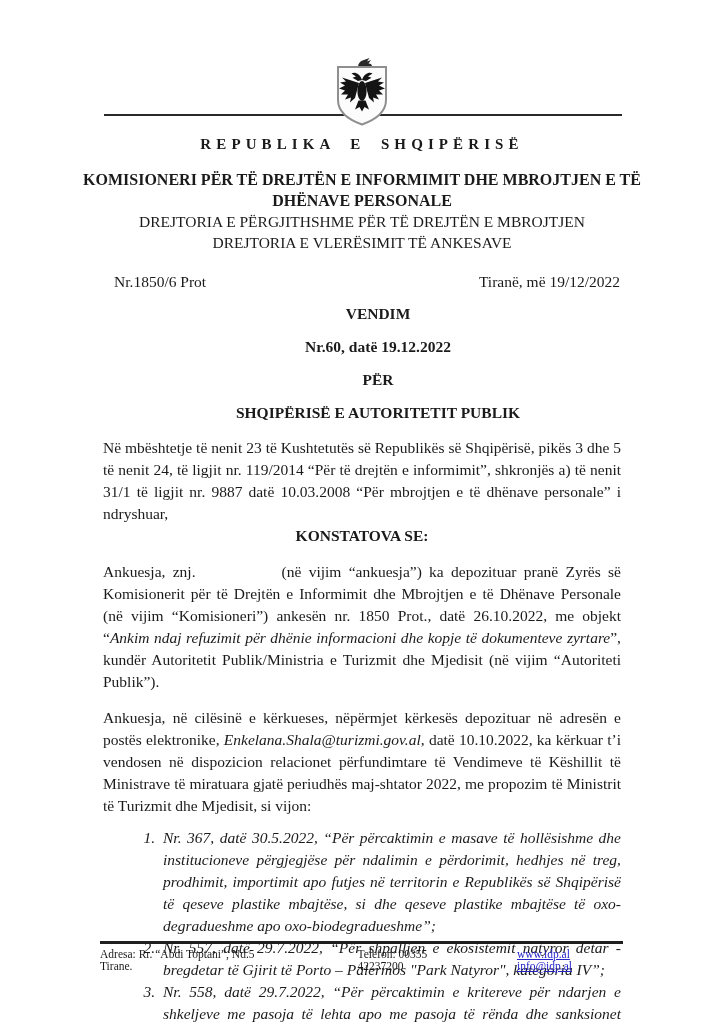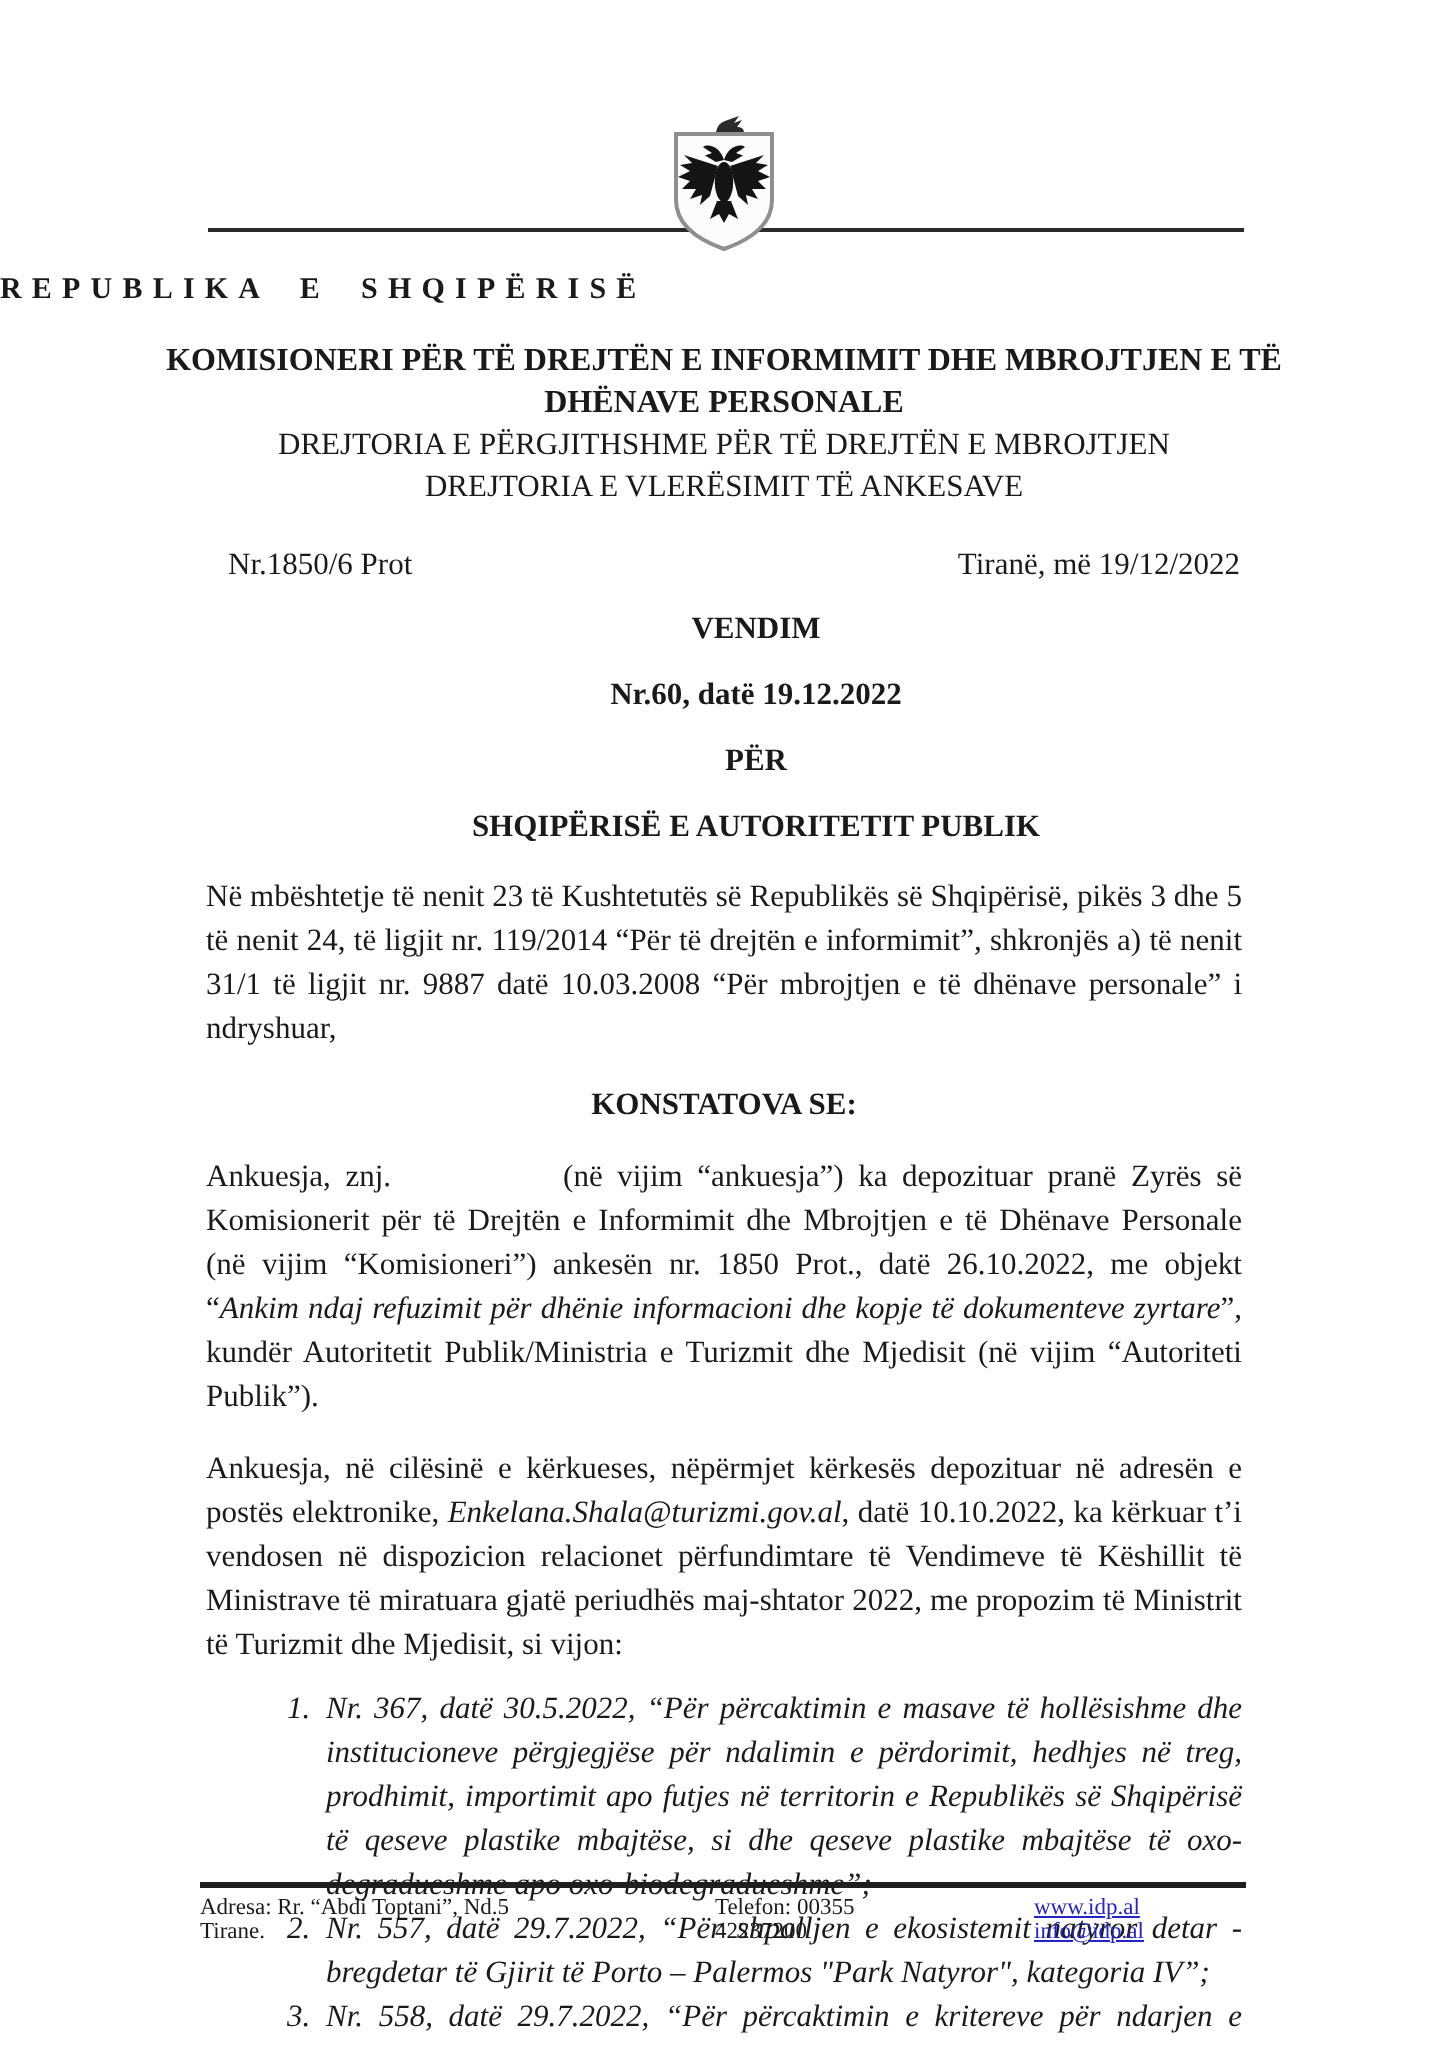--- a/index.html
+++ b/index.html
@@ -19,21 +19,21 @@
     position: absolute; top: 114px; left: 104px; right: 102px;
     border-top: 2.5px solid #2a2a2a;
     z-index: 1;
   }
   .emblem {
     position: relative; z-index: 2;
     width: 56px; margin: 0 auto;
   }
   .republic {
     margin-top: 6px;
-    text-align: left;
+    text-align: center;
     font-size: 15px; font-weight: bold;
     letter-spacing: 0.34em; word-spacing: 0.45em;
   }
   .org-block { margin-top: 16px; text-align: center; }
   .org-main {
     font-size: 16px; font-weight: bold; line-height: 21px;
     padding: 0 70px;
   }
   .org-sub { font-size: 15.5px; line-height: 21px; font-weight: normal; }
 
@@ -50,21 +50,20 @@
   .dec-headings h3 {
     text-align: center; font-size: 15.5px; font-weight: bold;
     line-height: 21px; margin-top: 12px; margin-left: 32px;
   }
 
   
   .doc-body { padding: 0 103px; font-size: 15.5px; line-height: 22px; }
   .doc-body p { text-align: justify; margin-top: 14px; }
   .konstatova {
     text-align: center; font-weight: bold; font-size: 15.5px;
-    margin-top: 16px;
   }
   .redacted-gap { display: inline-block; width: 86px; }
   em { font-style: italic; }
 
   
   ol.decisions {
     margin: 10px 0 0 40px;
     padding-left: 16px;
   }
   ol.decisions li {

